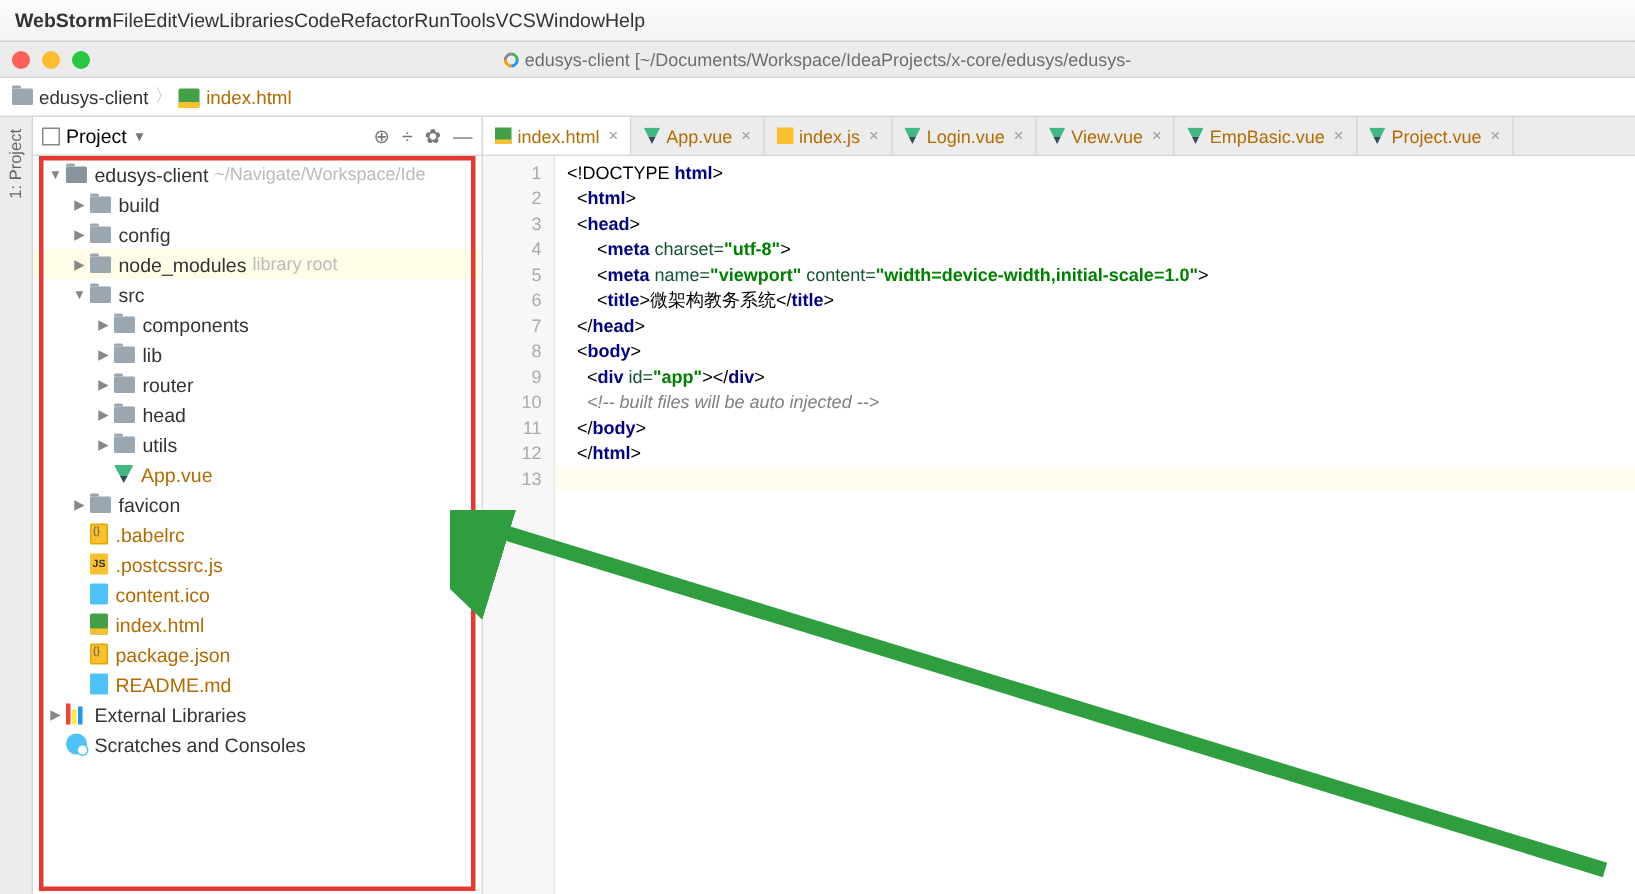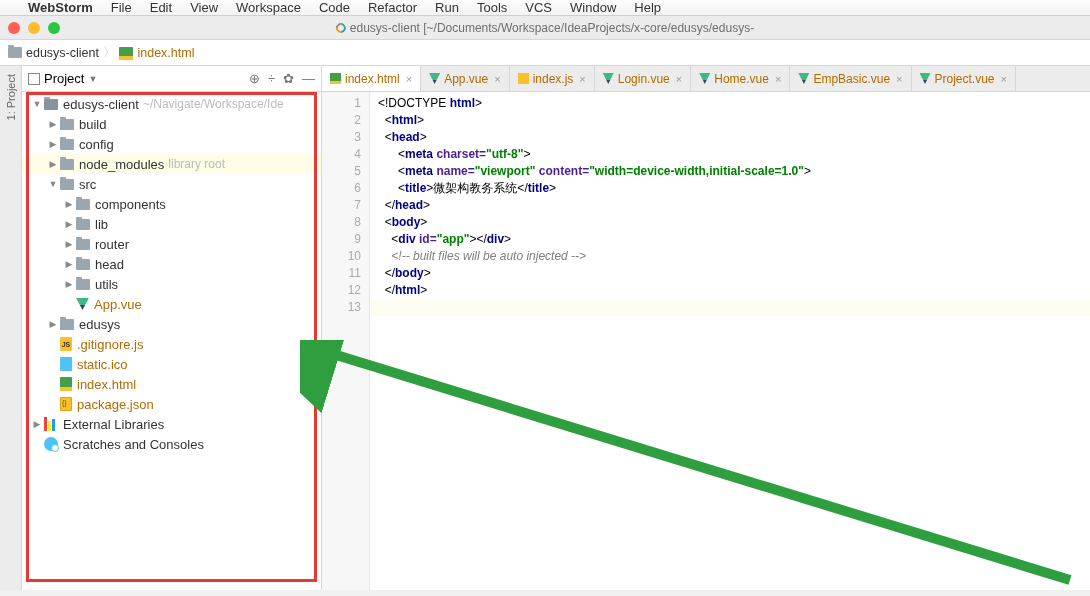--- a/index.html
+++ b/index.html
@@ -1,19 +1,19 @@
 <!DOCTYPE html>
 <html><head>
 <meta charset="utf-8">
 <style>
 * { margin: 0; padding: 0; box-sizing: border-box; font-family: -apple-system, "Helvetica Neue", Arial, sans-serif; }
 body { background: #f0f0f0; width: 1090px; height: 596px; overflow: hidden; font-size: 13px; }
 
 
-.menubar { height: 16px; background: linear-gradient(#fdfdfd,#f3f3f3); display: flex; align-items: center; padding: 0 10px; gap: 18px; font-size: 13px; color: #333; border-bottom: 1px solid #d0d0d0;}
+.menubar { height: 28px; background: linear-gradient(#fdfdfd,#f3f3f3); display: flex; align-items: center; padding: 0 10px; font-size: 13px; color: #333; border-bottom: 1px solid #d0d0d0;}
 .menubar .apple { font-size: 14px; }
 .menubar .appname { font-weight: 700; }
 
 
 .titlebar { height: 24px; background: #ececec; display: flex; align-items: center; padding: 0 8px; border-bottom: 1px solid #d7d7d7; position: relative;}
 .tl-buttons { display: flex; gap: 8px; }
 .tl-btn { width: 12px; height: 12px; border-radius: 50%; }
 .tl-close{background:#ff5f57;} .tl-min{background:#ffbd2e;} .tl-max{background:#28c940;}
 .titlebar-title { position: absolute; left: 50%; transform: translateX(-50%); color: #6e6e6e; font-size: 12px; display:flex; align-items:center; gap:4px; white-space: nowrap;}
 .wsicon{width:10px;height:10px;border:2px solid #888;border-radius:50%;border-top-color:#4caf50;border-right-color:#2196f3;border-bottom-color:#ff9800;transform:rotate(45deg);}
@@ -80,38 +80,38 @@
 .tab-icon.html{background:#43a047;position:relative;}
 .tab-icon.html:after{content:"";position:absolute;bottom:0;left:0;right:0;height:3px;background:#fbc02d;}
 .tab-label{color:#b36b00;}
 .tab-close{color:#999;font-size:11px;margin-left:2px;}
 
 .editor-body{flex:1;display:flex;overflow:hidden;position:relative;}
 .gutter{width:48px;background:#f7f7f7;border-right:1px solid #e8e8e8;text-align:right;padding:3px 8px 0 0;font-family:Menlo,Consolas,monospace;font-size:12px;color:#aaa;line-height:17px;}
 .code{flex:1;padding:3px 0 0 8px;font-family:Menlo,Consolas,monospace;font-size:12px;line-height:17px;white-space:pre;}
 .code .line.hl{background:#fffdf0;display:block;margin-left:-8px;padding-left:8px;}
 .kw{color:#000080;font-weight:700;}
-.attr{color:#4c1d95;font-weight:700;}
+.attr{color:#14532d;font-weight:400;}
 .str{color:#008000;font-weight:700;}
 .cmt{color:#808080;font-style:italic;}
 .tag{color:#000080;font-weight:700;}
 
 
 .green-arrow{position:absolute;z-index:20;pointer-events:none;}
 </style>
 </head>
 <body>
 
 <div class="menubar">
   <span class="apple"></span>
   <span class="appname">WebStorm</span>
   <span>File</span>
   <span>Edit</span>
   <span>View</span>
-  <span>Workspace</span>
+  <span>Libraries</span>
   <span>Code</span>
   <span>Refactor</span>
   <span>Run</span>
   <span>Tools</span>
   <span>VCS</span>
   <span>Window</span>
   <span>Help</span>
 </div>
 
 <div class="titlebar">
@@ -222,45 +222,57 @@
         <div class="tree-row">
           <span class="indent" style="width:40px"></span>
           <span class="arrow"></span>
           <span class="file-icon vue"></span>
           <span class="node-name orange">App.vue</span>
         </div>
         <div class="tree-row">
           <span class="indent" style="width:24px"></span>
           <span class="arrow">▶</span>
           <span class="folder-icon"></span>
-          <span class="node-name">edusys</span>
+          <span class="node-name">favicon</span>
+        </div>
+        <div class="tree-row">
+          <span class="indent" style="width:24px"></span>
+          <span class="arrow"></span>
+          <span class="file-icon json"></span>
+          <span class="node-name orange">.babelrc</span>
         </div>
         <div class="tree-row">
           <span class="indent" style="width:24px"></span>
           <span class="arrow"></span>
           <span class="file-icon js">JS</span>
-          <span class="node-name orange">.gitignore.js</span>
+          <span class="node-name orange">.postcssrc.js</span>
         </div>
         <div class="tree-row">
           <span class="indent" style="width:24px"></span>
           <span class="arrow"></span>
           <span class="file-icon ico"></span>
-          <span class="node-name orange">static.ico</span>
+          <span class="node-name orange">content.ico</span>
         </div>
         <div class="tree-row">
           <span class="indent" style="width:24px"></span>
           <span class="arrow"></span>
           <span class="file-icon html"></span>
           <span class="node-name orange">index.html</span>
         </div>
         <div class="tree-row">
           <span class="indent" style="width:24px"></span>
           <span class="arrow"></span>
           <span class="file-icon json"></span>
           <span class="node-name orange">package.json</span>
+        </div>
+        <div class="tree-row">
+          <span class="indent" style="width:24px"></span>
+          <span class="arrow"></span>
+          <span class="file-icon md"></span>
+          <span class="node-name orange">README.md</span>
         </div>
         <div class="tree-row">
           <span class="indent" style="width:8px"></span>
           <span class="arrow">▶</span>
           <span class="lib-icon">
             <span></span>
             <span></span>
             <span></span>
           </span>
           <span class="node-name">External Libraries</span>
@@ -291,21 +303,21 @@
           <span class="tab-label">index.js</span>
           <span class="tab-close">×</span>
         </div>
         <div class="tab">
           <span class="tab-icon vue"></span>
           <span class="tab-label">Login.vue</span>
           <span class="tab-close">×</span>
         </div>
         <div class="tab">
           <span class="tab-icon vue"></span>
-          <span class="tab-label">Home.vue</span>
+          <span class="tab-label">View.vue</span>
           <span class="tab-close">×</span>
         </div>
         <div class="tab">
           <span class="tab-icon vue"></span>
           <span class="tab-label">EmpBasic.vue</span>
           <span class="tab-close">×</span>
         </div>
         <div class="tab">
           <span class="tab-icon vue"></span>
           <span class="tab-label">Project.vue</span>

